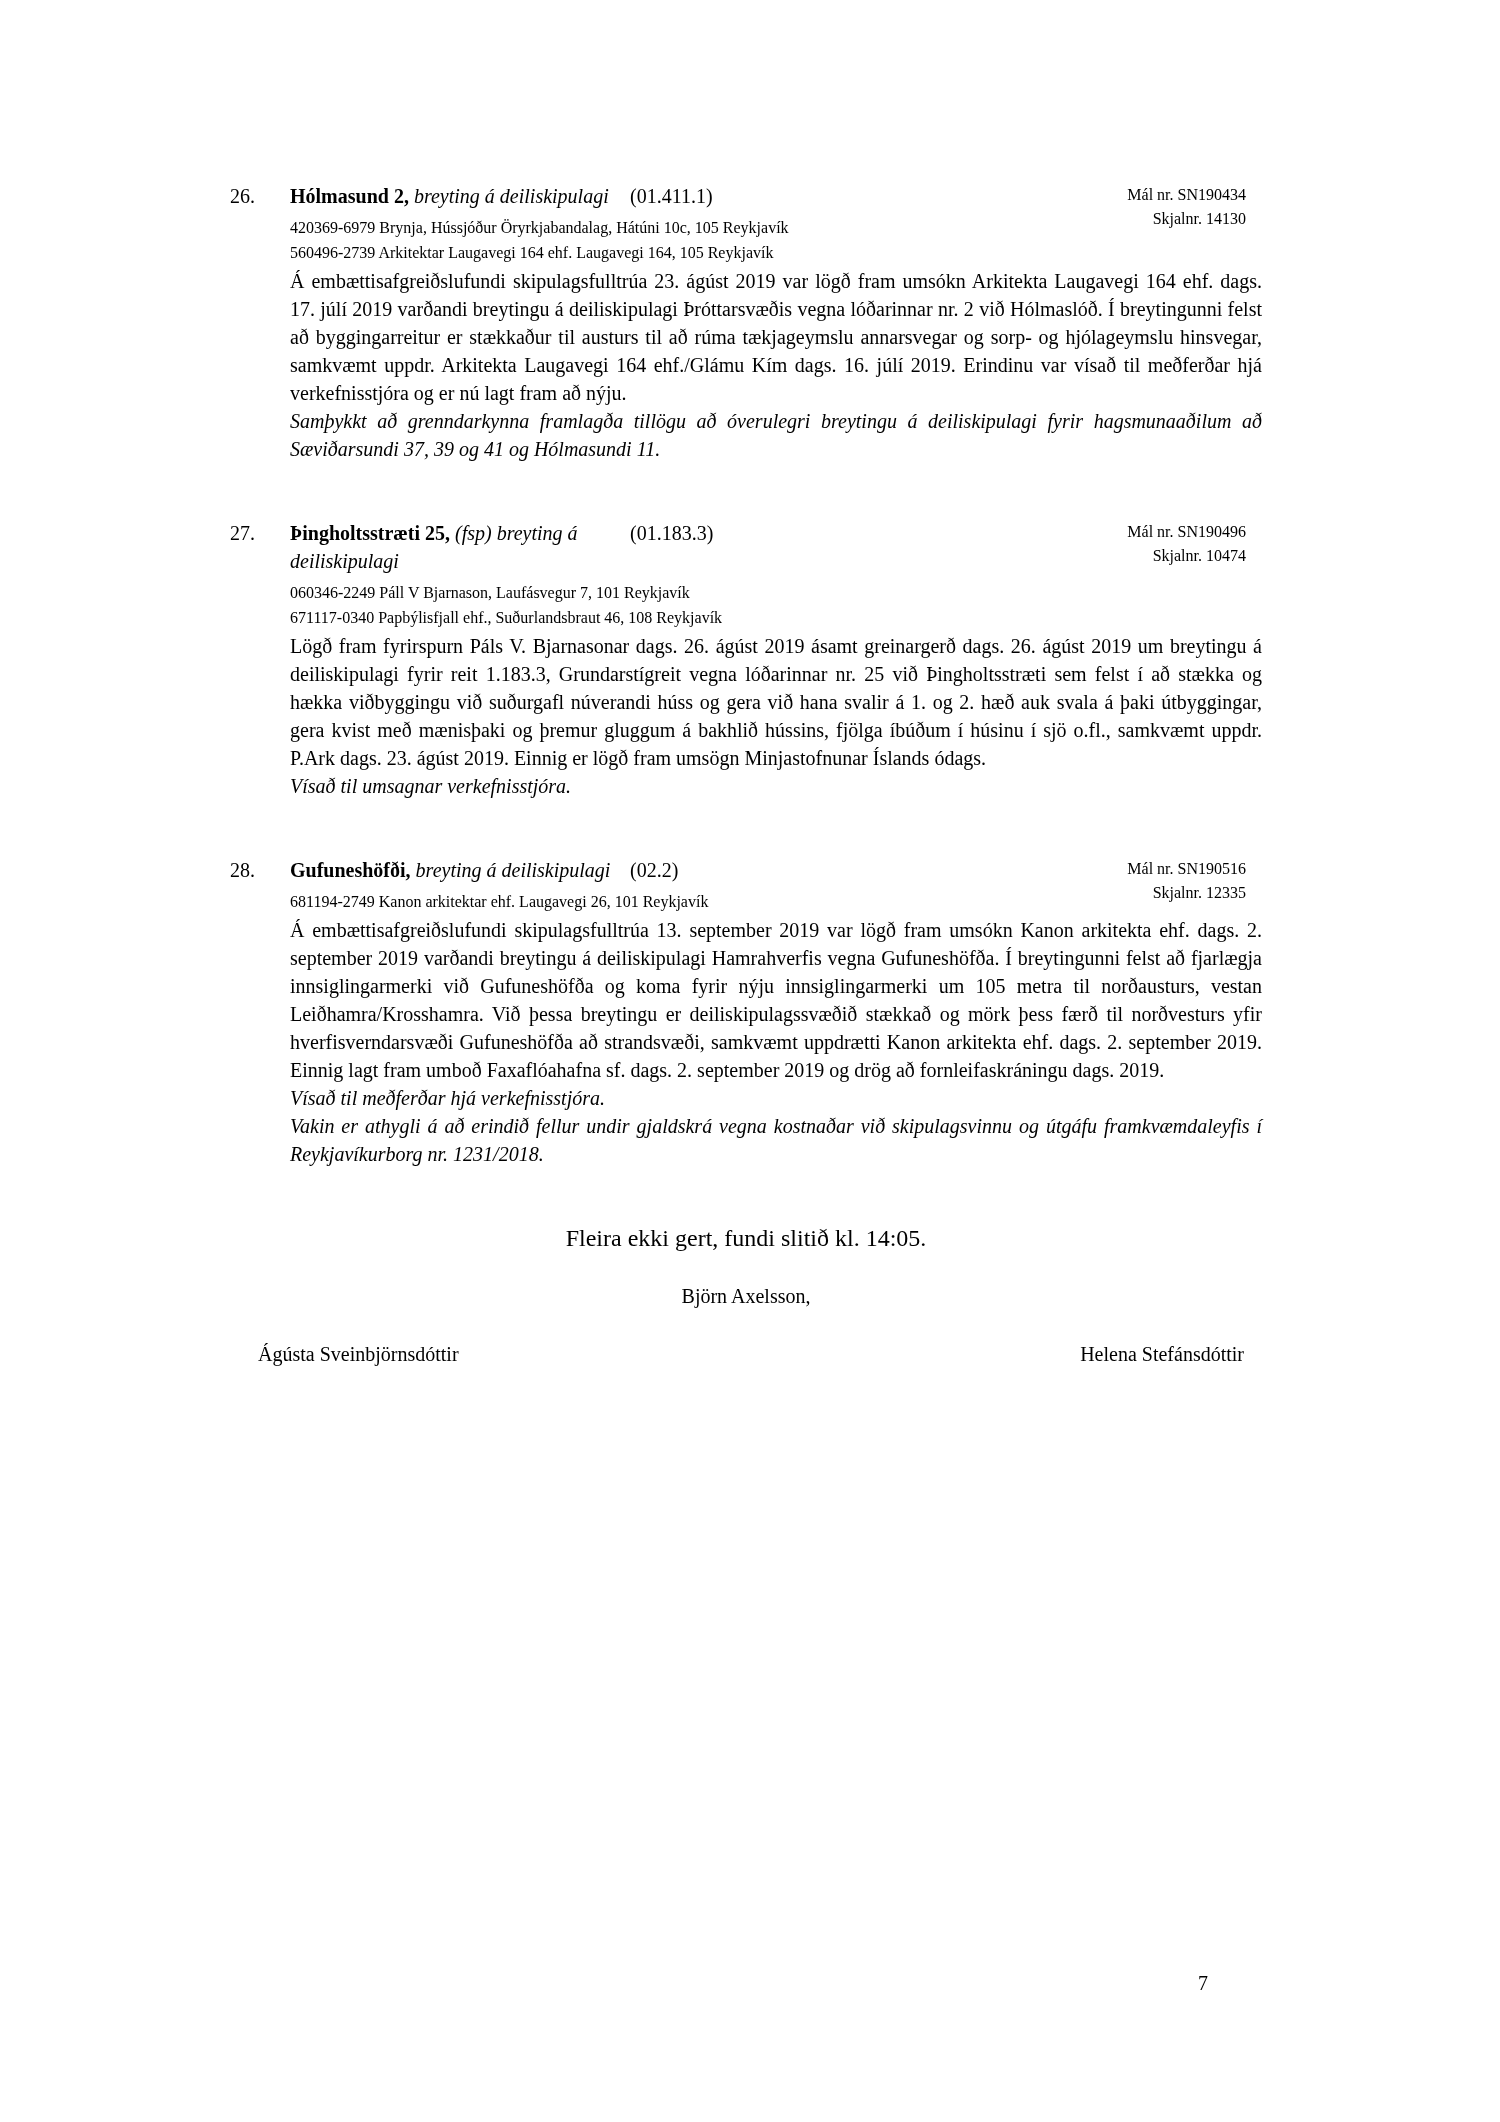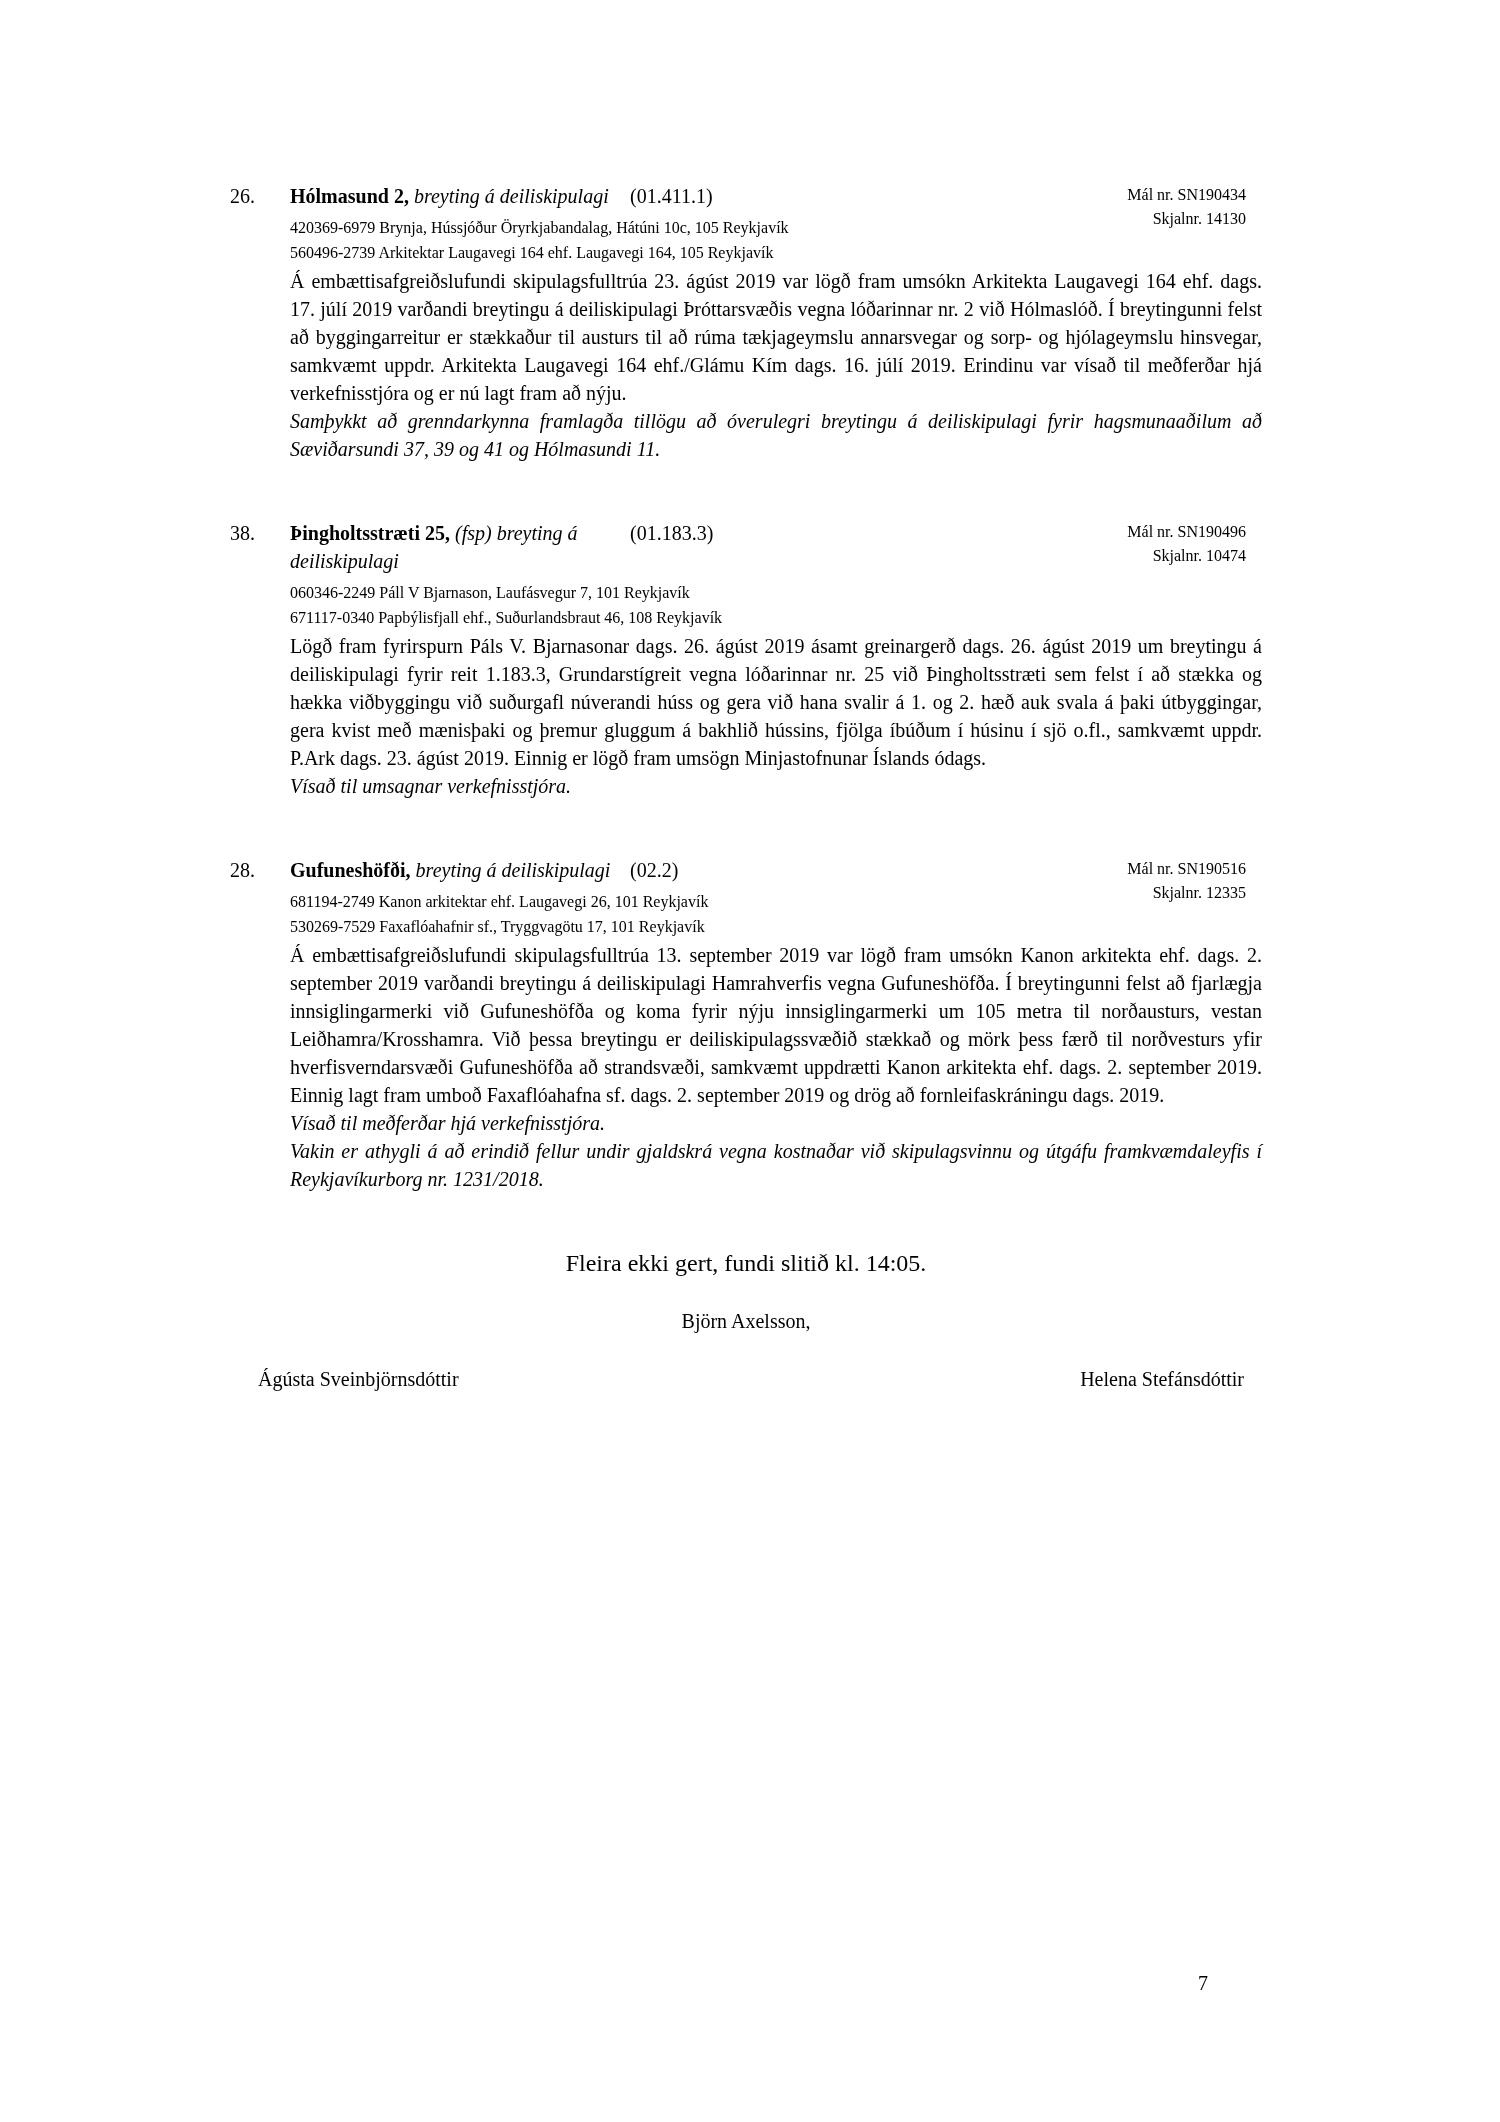--- a/index.html
+++ b/index.html
@@ -87,21 +87,21 @@
     <div class="registrants">
       <div class="reg-line">420369-6979 Brynja, Hússjóður Öryrkjabandalag, Hátúni 10c, 105 Reykjavík</div>
       <div class="reg-line">560496-2739 Arkitektar Laugavegi 164 ehf. Laugavegi 164, 105 Reykjavík</div>
     </div>
     <p class="body-text">Á embættisafgreiðslufundi skipulagsfulltrúa 23. ágúst 2019 var lögð fram umsókn Arkitekta Laugavegi 164 ehf. dags. 17. júlí 2019 varðandi breytingu á deiliskipulagi Þróttarsvæðis vegna lóðarinnar nr. 2 við Hólmaslóð. Í breytingunni felst að byggingarreitur er stækkaður til austurs til að rúma tækjageymslu annarsvegar og sorp- og hjólageymslu hinsvegar, samkvæmt uppdr. Arkitekta Laugavegi 164 ehf./Glámu Kím dags. 16. júlí 2019. Erindinu var vísað til meðferðar hjá verkefnisstjóra og er nú lagt fram að nýju.</p>
     <p class="decision">Samþykkt að grenndarkynna framlagða tillögu að óverulegri breytingu á deiliskipulagi fyrir hagsmunaaðilum að Sæviðarsundi 37, 39 og 41 og Hólmasundi 11.</p>
   </div>
 
   <div class="doc-item">
     <div class="item-header">
-      <span class="num">38.</span>
+      <span class="num">27.</span>
       <span class="title-wrap"><span class="t-bold">Þingholtsstræti 25,</span> <span class="t-ital">(fsp) breyting á</span><span class="t-ital t-line2">deiliskipulagi</span></span>
       <span class="code">(01.183.3)</span>
       <span class="case">
         <span class="case-line">Mál nr. SN190496</span>
         <span class="case-line">Skjalnr. 10474</span>
       </span>
     </div>
     <div class="registrants">
       <div class="reg-line">060346-2249 Páll V Bjarnason, Laufásvegur 7, 101 Reykjavík</div>
       <div class="reg-line">671117-0340 Papbýlisfjall ehf., Suðurlandsbraut 46, 108 Reykjavík</div>
@@ -115,21 +115,20 @@
       <span class="num">28.</span>
       <span class="title-wrap"><span class="t-bold">Gufuneshöfði,</span> <span class="t-ital">breyting á deiliskipulagi</span></span>
       <span class="code">(02.2)</span>
       <span class="case">
         <span class="case-line">Mál nr. SN190516</span>
         <span class="case-line">Skjalnr. 12335</span>
       </span>
     </div>
     <div class="registrants">
       <div class="reg-line">681194-2749 Kanon arkitektar ehf. Laugavegi 26, 101 Reykjavík</div>
-      <div class="reg-line">530269-7529 Faxaflóahafnir sf., Tryggvagötu 17, 101 Reykjavík</div>
     </div>
     <p class="body-text">Á embættisafgreiðslufundi skipulagsfulltrúa 13. september 2019 var lögð fram umsókn Kanon arkitekta ehf. dags. 2. september 2019 varðandi breytingu á deiliskipulagi Hamrahverfis vegna Gufuneshöfða. Í breytingunni felst að fjarlægja innsiglingarmerki við Gufuneshöfða og koma fyrir nýju innsiglingarmerki um 105 metra til norðausturs, vestan Leiðhamra/Krosshamra. Við þessa breytingu er deiliskipulagssvæðið stækkað og mörk þess færð til norðvesturs yfir hverfisverndarsvæði Gufuneshöfða að strandsvæði, samkvæmt uppdrætti Kanon arkitekta ehf. dags. 2. september 2019. Einnig lagt fram umboð Faxaflóahafna sf. dags. 2. september 2019 og drög að fornleifaskráningu dags. 2019.</p>
     <p class="decision">Vísað til meðferðar hjá verkefnisstjóra.</p>
     <p class="decision">Vakin er athygli á að erindið fellur undir gjaldskrá vegna kostnaðar við skipulagsvinnu og útgáfu framkvæmdaleyfis í Reykjavíkurborg nr. 1231/2018.</p>
   </div>
 
   <p class="closing-statement">Fleira ekki gert, fundi slitið kl. 14:05.</p>
   <p class="clerk-name">Björn Axelsson,</p>
   <div class="sig-row">
     <span>Ágústa Sveinbjörnsdóttir</span>

